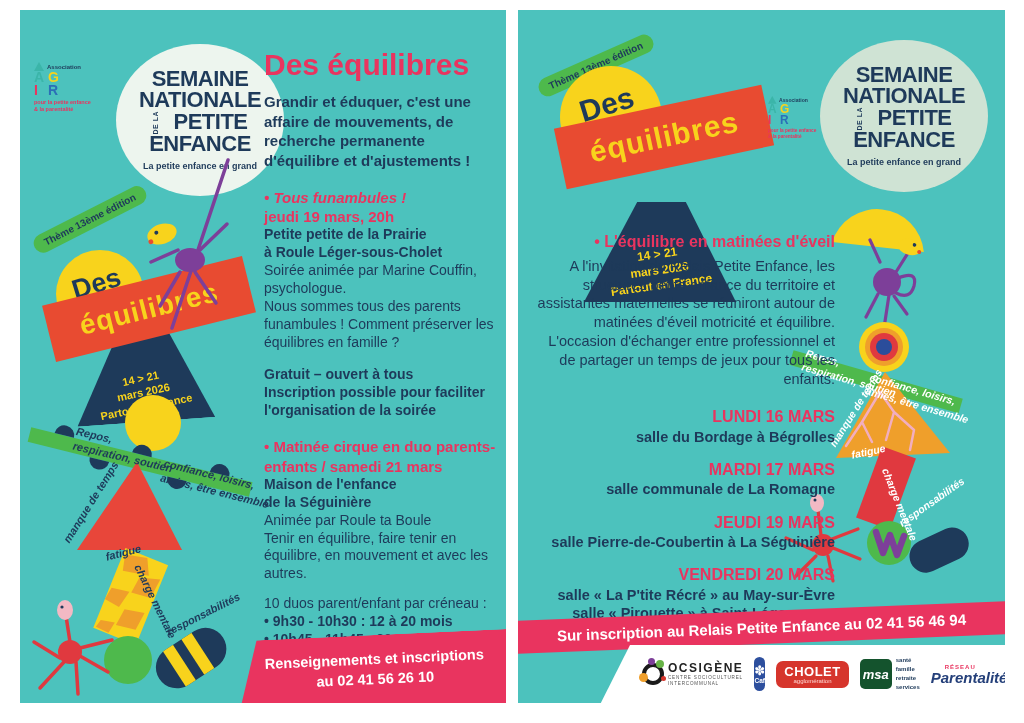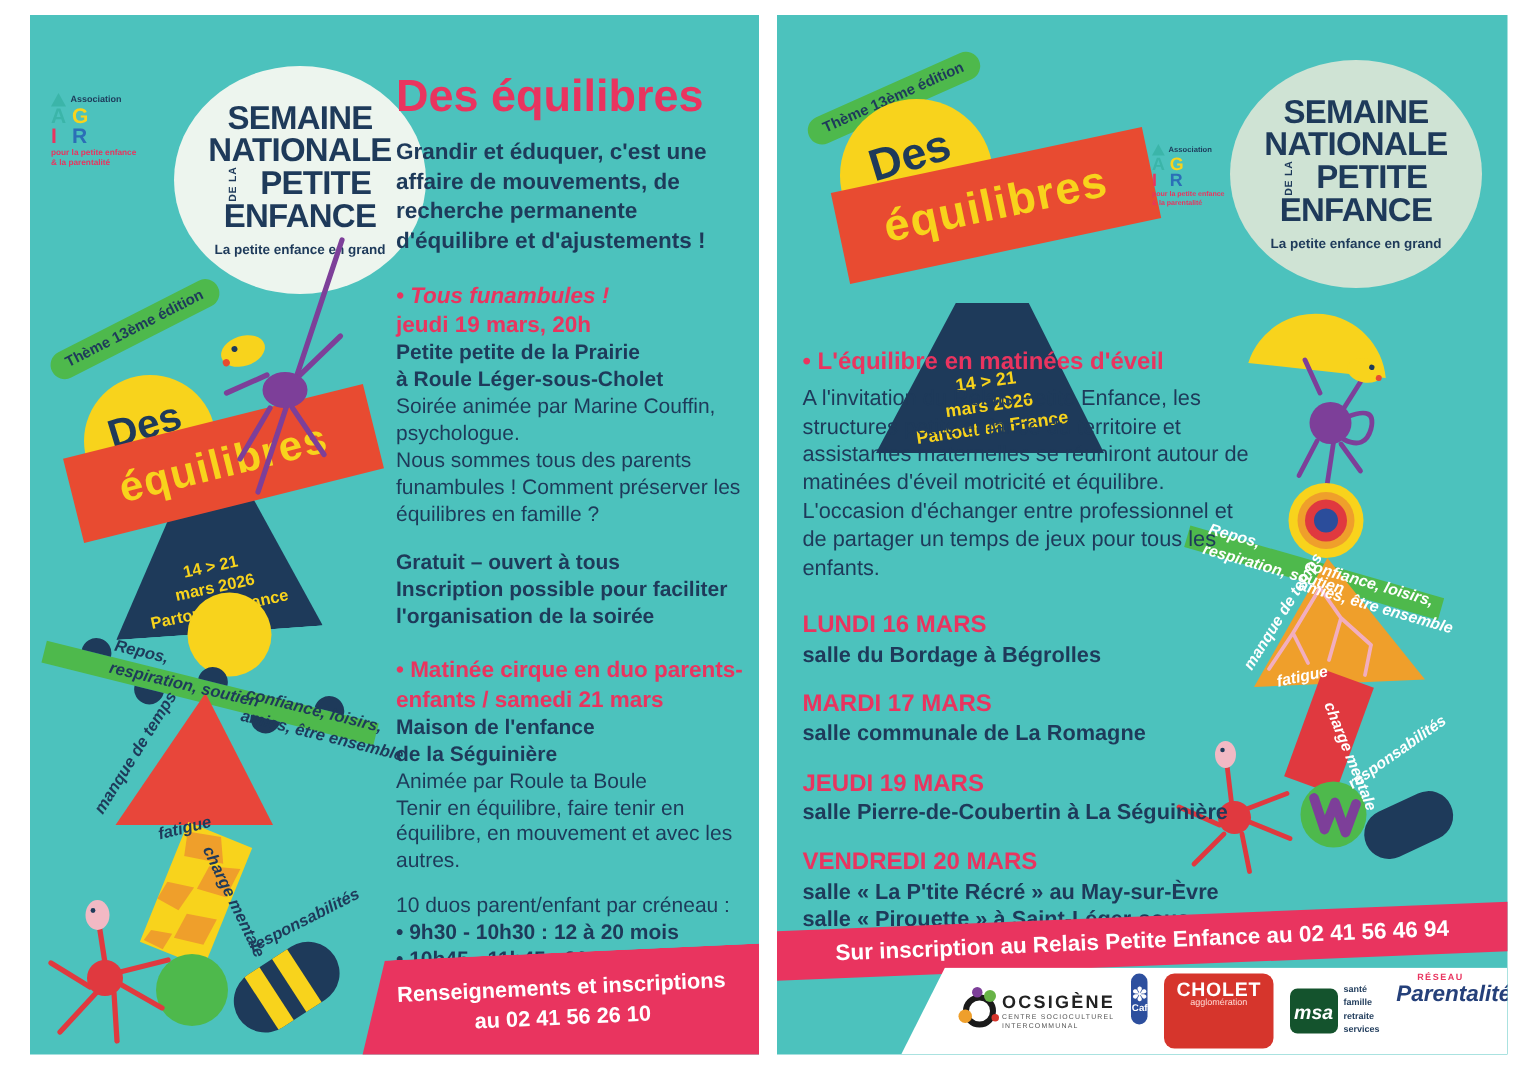--- a/index.html
+++ b/index.html
@@ -38,33 +38,33 @@
   .date-tri .dt{transform:rotate(-8deg);color:var(--yellow);font-weight:bold;text-align:center;line-height:1.3;padding-bottom:8px;}
 
   
   .col{position:absolute;color:var(--navy);}
   .col-left{left:244px;top:40px;width:238px;font-size:14px;line-height:1.28;}
   .col-left .title{color:var(--pink);font-weight:bold;font-size:30px;line-height:1;}
   .col-left .intro{font-weight:bold;font-size:15px;margin-top:12px;line-height:1.3;}
   .pinkline{color:var(--pink);font-weight:bold;}
   .bold{font-weight:bold;}
   .mt18{margin-top:18px;} .mt14{margin-top:14px;} .mt12{margin-top:12px;}
-  .col-right{left:17px;top:222px;width:300px;font-size:14.5px;line-height:1.3;}
+  .col-right{left:17px;top:222px;width:300px;font-size:14.5px;line-height:1.3;text-align:right;}
   .col-right .ev-head{color:var(--pink);font-weight:bold;font-size:16px;}
   .sched .day{color:var(--pink);font-weight:bold;font-size:16px;}
   .sched .place{font-weight:bold;font-size:14.5px;line-height:1.25;}
   .sched .entry{margin-top:14px;}
 
   
   .banner-left{position:absolute;right:-8px;bottom:-10px;width:278px;height:78px;background:var(--pink);transform:rotate(-2.6deg);clip-path:polygon(8% 0,100% 0,100% 100%,0 100%);color:#fff;font-weight:bold;font-size:14.5px;text-align:center;padding-top:14px;line-height:1.4;}
   .ribbon-right{position:absolute;left:-10px;right:-10px;top:601px;height:33px;background:var(--pink);transform:rotate(-2.3deg);display:flex;align-items:center;justify-content:center;color:#fff;font-weight:bold;font-size:15px;}
 
   
   .partner-band{position:absolute;left:0;right:0;bottom:0;height:58px;background:#fff;clip-path:polygon(23% 0,100% 0,100% 100%,17% 100%);}
-  .partners{position:absolute;left:124px;right:6px;bottom:4px;height:50px;display:flex;gap:11px;}
+  .partners{position:absolute;left:124px;right:6px;bottom:4px;height:50px;display:flex;align-items:center;gap:11px;}
   .plogo{display:flex;align-items:center;gap:4px;}
   .ocs-o{position:relative;width:22px;height:22px;border:4px solid #1a1a1a;border-radius:50%;}
   .ocs-o i{position:absolute;border-radius:50%;}
   .ocs-o .d1{width:9px;height:9px;background:var(--orange);left:-7px;top:6px;}
   .ocs-o .d2{width:7px;height:7px;background:var(--purple);left:2px;top:-9px;}
   .ocs-o .d3{width:8px;height:8px;background:#67b346;right:-4px;top:-7px;}
   .ocs-o .d4{width:5px;height:5px;background:var(--choletred);right:-6px;bottom:0;}
   .ocs-txt .nm{font-weight:bold;font-size:12px;letter-spacing:1.5px;color:#222;}
   .ocs-txt .sb{font-size:4.6px;letter-spacing:.8px;color:#555;line-height:1.3;}
   .caf{width:32px;height:34px;background:var(--cafblue);border-radius:6px;display:flex;flex-direction:column;align-items:center;justify-content:center;color:#fff;}

